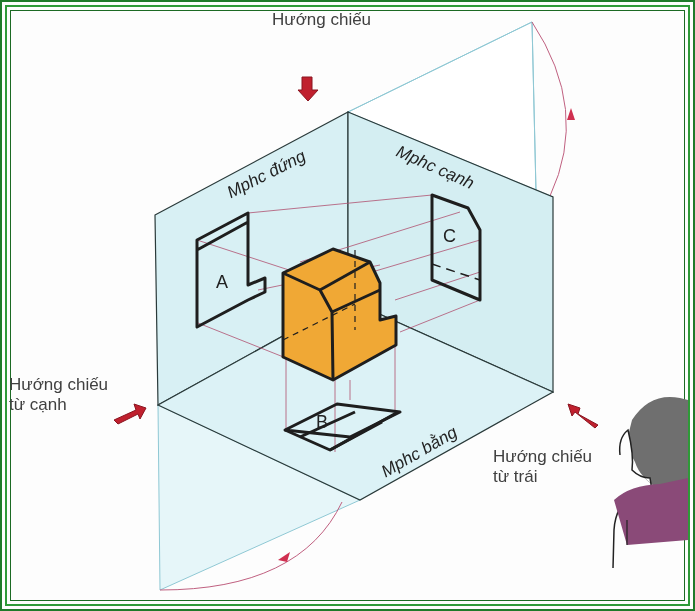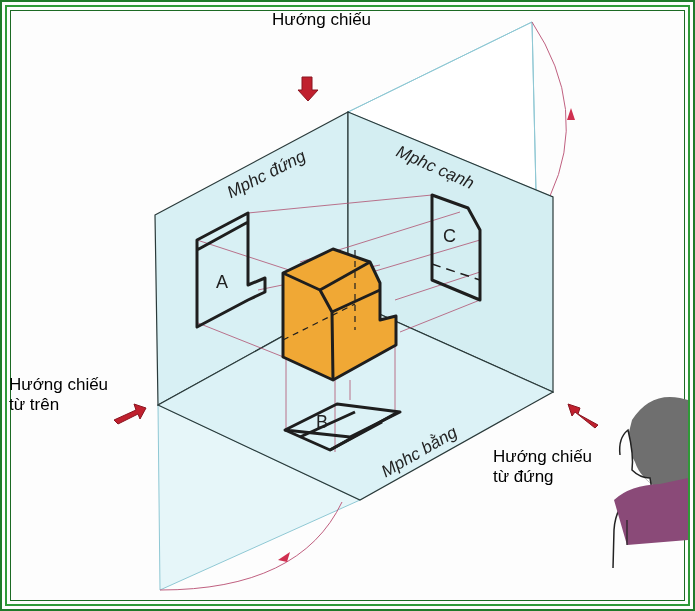--- a/index.html
+++ b/index.html
@@ -18,21 +18,21 @@
   .frame-inner {
     position: absolute; left: 3px; top: 3px; right: 3px; bottom: 3px;
     border: 2px solid #2e9a38;
   }
   .frame-inner2 {
     position: absolute; left: 3px; top: 3px; right: 3px; bottom: 3px;
     border: 1px solid #1c6a24;
   }
   svg { position: absolute; left: 0; top: 0; }
   .label {
-    position: absolute; color: #000000; font-size: 17px; line-height: 20px;
+    position: absolute; color: #404040; font-size: 17px; line-height: 20px;
     white-space: nowrap;
   }
   .plane-label {
     position: absolute; color: #222; font-size: 17px; font-style: italic;
     white-space: nowrap; transform-origin: left bottom;
   }
   .view-letter {
     position: absolute; color: #222; font-size: 18px;
   }
 </style>
@@ -117,26 +117,26 @@
     <line x1="627" y1="520" x2="627" y2="545" stroke="#222" stroke-width="1.2"></line>
   </g>
 </svg>
 
 <div class="label" style="left:272px; top:10px;">
   <div>Hướng chiếu</div>
 </div>
 
 <div class="label" style="left:9px; top:375px;">
   <div>Hướng chiếu</div>
-  <div>từ trên</div>
+  <div>từ cạnh</div>
 </div>
 
 <div class="label" style="left:493px; top:447px;">
   <div>Hướng chiếu</div>
-  <div>từ đứng</div>
+  <div>từ trái</div>
 </div>
 
 <div class="plane-label" style="left:233px; top:183px; transform: rotate(-27deg);">Mphc đứng</div>
 <div class="plane-label" style="left:393px; top:140px; transform: rotate(24deg);">Mphc cạnh</div>
 <div class="plane-label" style="left:388px; top:462px; transform: rotate(-30deg);">Mphc bằng</div>
 
 <div class="view-letter" style="left:216px; top:272px;">A</div>
 <div class="view-letter" style="left:316px; top:412px;">B</div>
 <div class="view-letter" style="left:443px; top:226px;">C</div>
 

